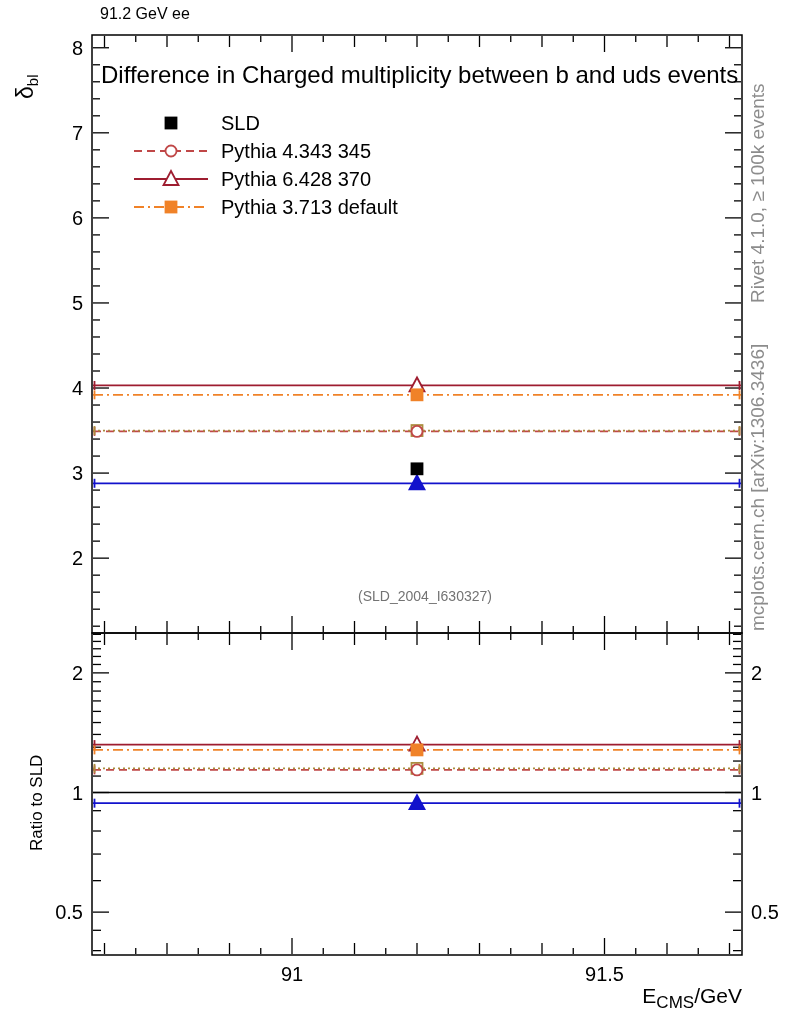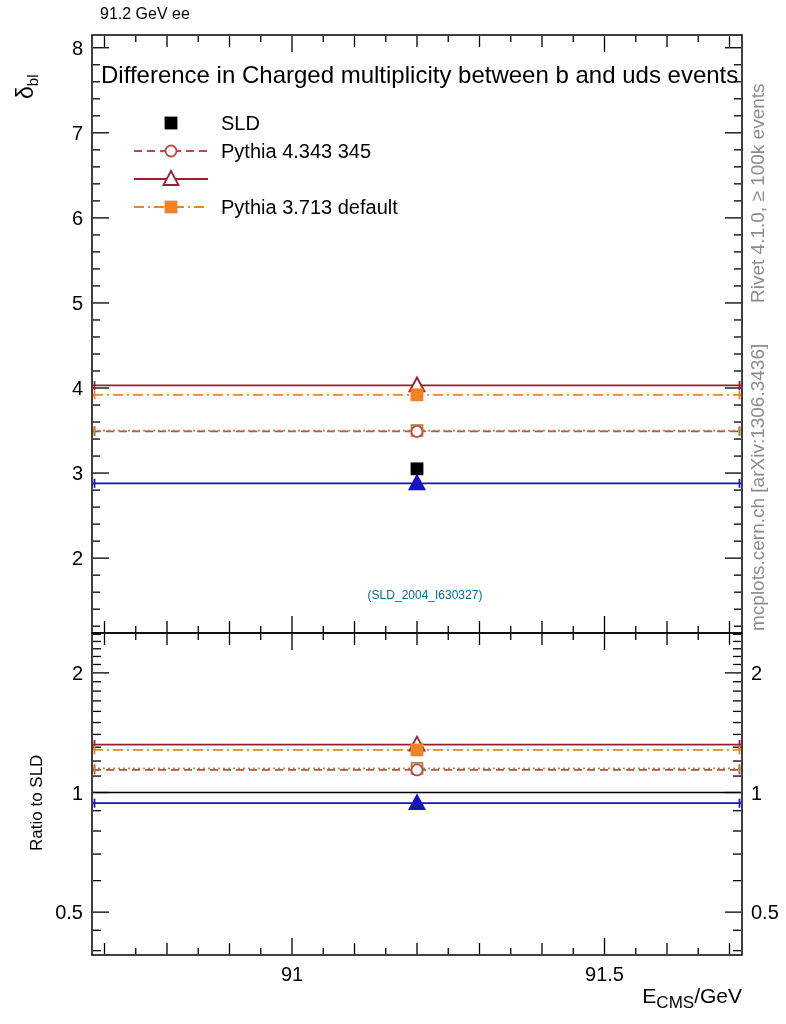--- a/index.html
+++ b/index.html
@@ -3,21 +3,21 @@
 <meta charset="utf-8">
 <style>
   html,body{margin:0;padding:0;background:#fff;}
   .page{position:relative;width:786px;height:1024px;background:#fff;overflow:hidden;
         font-family:"Liberation Sans", sans-serif;color:#000;}
   .abs{position:absolute;white-space:nowrap;}
   .hdr{font-size:16px;}
   .title{font-size:24px;}
   .rot{position:absolute;white-space:nowrap;transform-origin:0 0;transform:rotate(-90deg);}
   .note{font-size:19px;color:#8c8c8c;}
-  .watermark{font-size:12px;color:#0369a1;transform:translateX(-50%);}
+  .watermark{font-size:14px;color:#737373;transform:translateX(-50%);}
   .ytitle{font-size:23px;}
   .ytitle .sub{font-size:15px;vertical-align:-5px;}
   .ratiotitle{font-size:17px;}
   .xtitle{font-size:21px;}
   .xtitle .sub{font-size:17px;vertical-align:-5px;}
   .legend{position:absolute;left:132px;top:109px;}
   .lrow{display:flex;align-items:center;height:28px;}
   .lsample{width:78px;height:22px;display:inline-block;}
   .llabel{font-size:20px;margin-left:11px;}
   svg text{font-family:"Liberation Sans", sans-serif;}
@@ -307,20 +307,21 @@
             <line x1="2" y1="11" x2="76" y2="11" stroke="#c04747" stroke-width="1.8" stroke-dasharray="8,5"></line>
             <circle cx="39" cy="11" r="5.5" fill="#ffffff" stroke="#c04747" stroke-width="1.8"></circle>
           </svg></span>
       <span class="llabel">Pythia 4.343 345</span>
     </div>
     <div class="lrow">
       <span class="lsample"><svg width="78" height="22">
             <line x1="2" y1="11" x2="76" y2="11" stroke="#9e1d30" stroke-width="1.8"></line>
             <path d="M 39 3 L 31.5 17 L 46.5 17 Z" fill="#ffffff" stroke="#9e1d30" stroke-width="1.8"></path>
           </svg></span>
+      <span class="llabel">Pythia 6.428 370</span>
     </div>
     <div class="lrow">
       <span class="lsample"><svg width="78" height="22">
             <line x1="2" y1="11" x2="76" y2="11" stroke="#f08228" stroke-width="1.8" stroke-dasharray="10,4,2,4"></line>
             <rect x="33.5" y="5.5" width="11" height="11" fill="#f08228" stroke="#f08228" stroke-width="1.8"></rect>
           </svg></span>
       <span class="llabel">Pythia 3.713 default</span>
     </div>
   </div>
 

